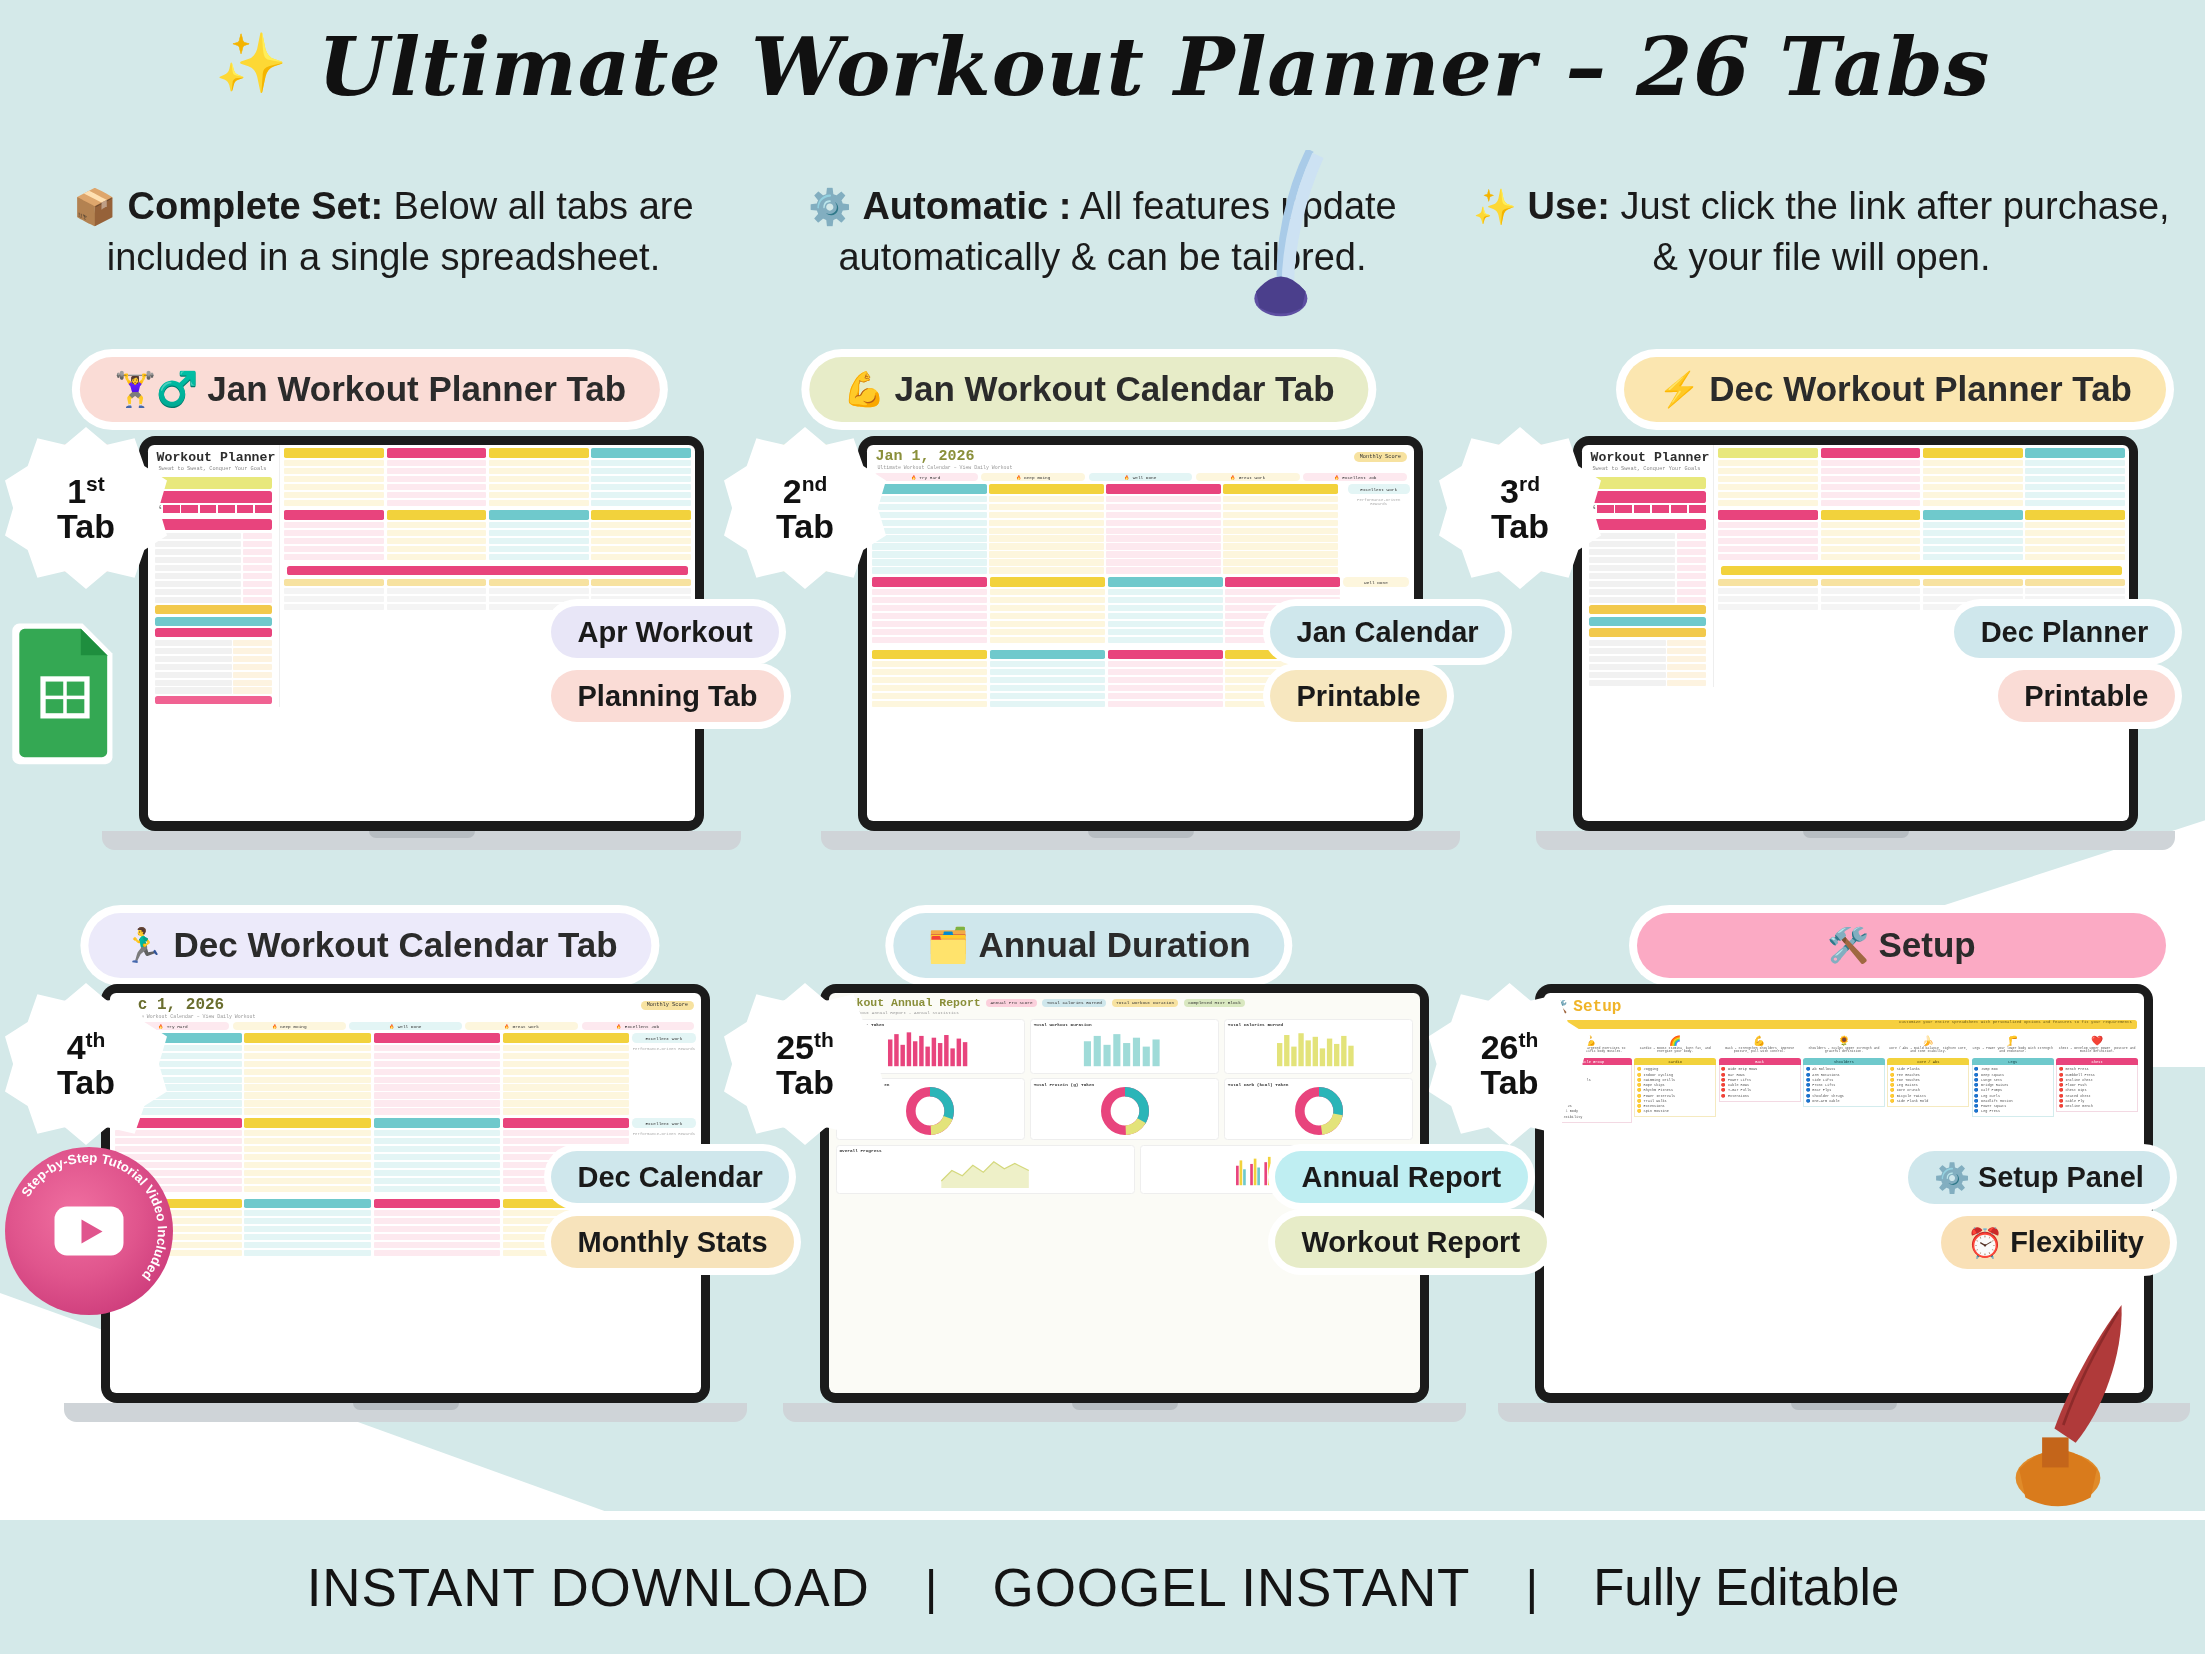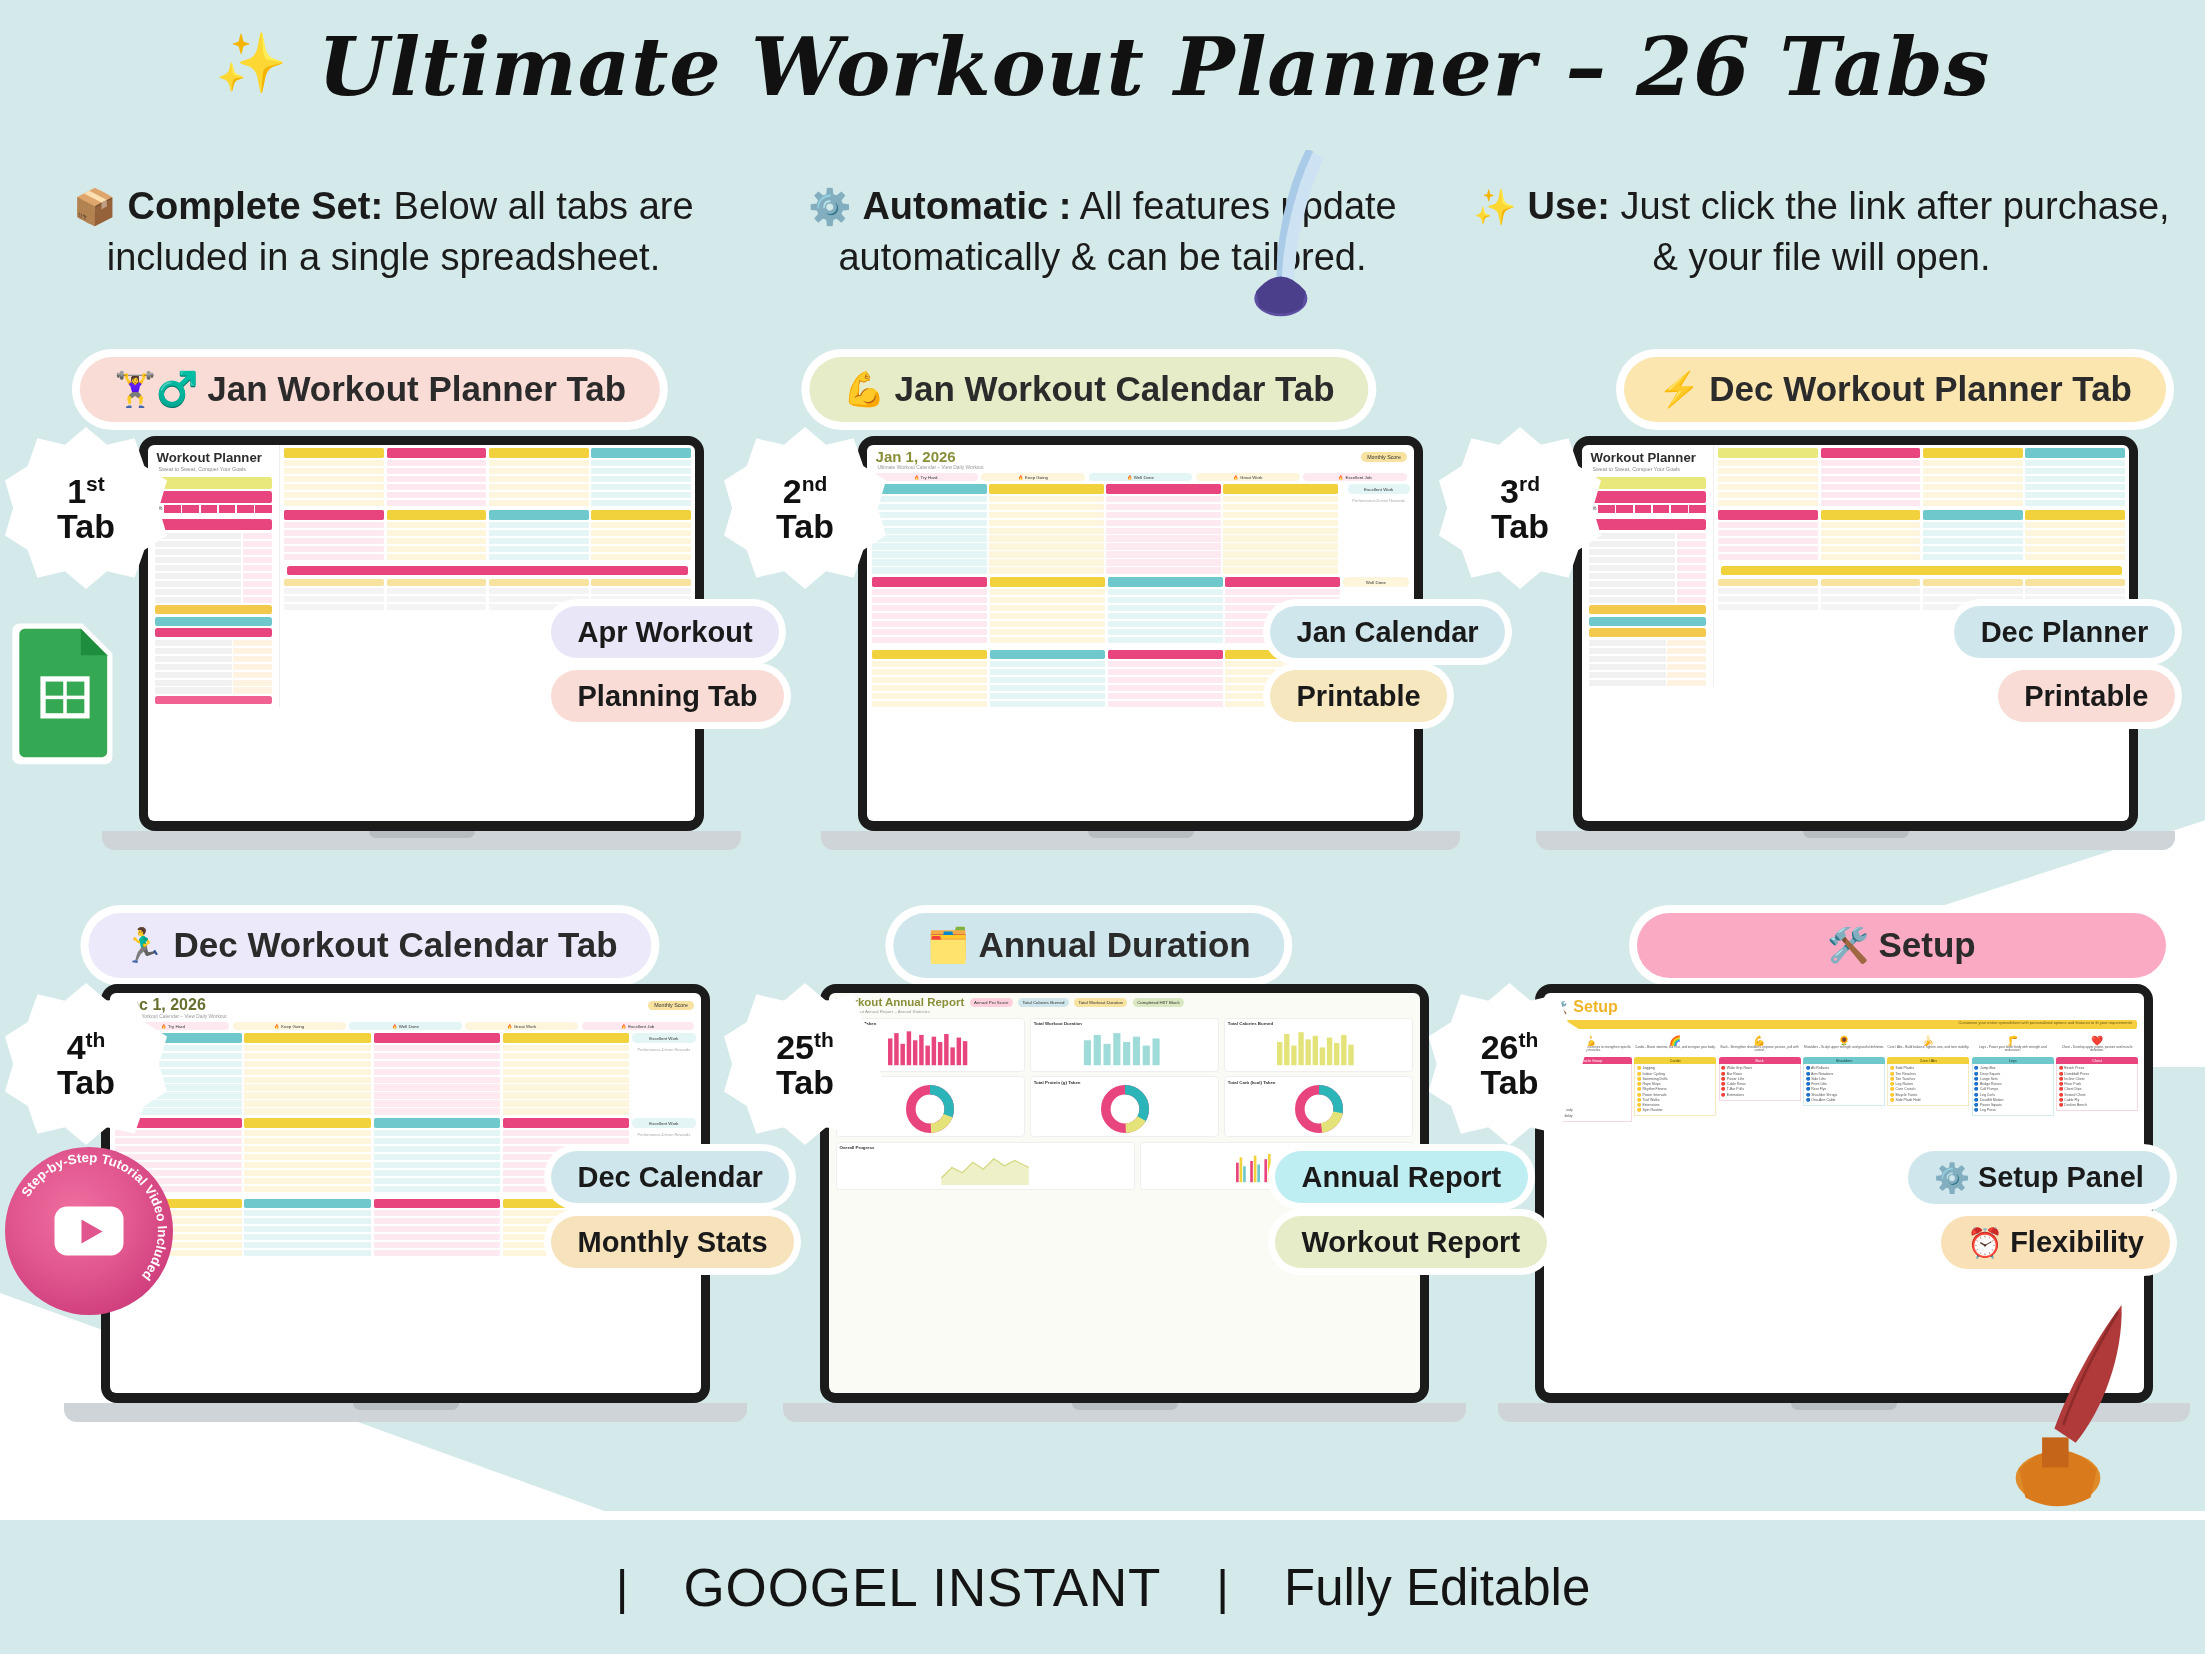--- a/index.html
+++ b/index.html
@@ -78,21 +78,21 @@
   .badge .tl { display:block; }
 
   
   .laptop { position: absolute; }
   .laptop .screen {
     position: absolute; top: 0; left: 0; width: 100%;
     background: #1b1b1b; border-radius: 16px; padding: 8.8px 8.8px 10.6px 8.8px;
   }
   .laptop .inner {
     background: #ffffff; border-radius: 6.2px; overflow: hidden;
-    width: 100%; height: 100%; position: relative;
+    width: 100%; height: 100%; position: relative; font-family: Liberation Mono, monospace;
   }
   .laptop .base {
     position: absolute; left: -37px; width: calc(100% + 74px); height: 19.4px;
     background: #cfd4d8; border-radius: 0 0 12.4px 12.4px;
   }
   .laptop .notch {
     position: absolute; left: 50%; transform: translateX(-50%); top: 0;
     width: 106px; height: 7px; background: #b7bdc2; border-radius: 0 0 7px 7px;
   }
 
@@ -1257,20 +1257,21 @@
   <svg class="quill" viewBox="0 0 190 230">
     <path d="M150 0 C120 40 90 95 74 140 l24 16 C128 120 152 58 150 0 z" fill="#b03a3a"></path>
     <path d="M146 8 C122 48 98 96 84 136" stroke="#8d2a2a" stroke-width="3" fill="none"></path>
     <ellipse cx="78" cy="196" rx="48" ry="30" fill="#e08b2a"></ellipse>
     <path d="M34 186 q44 -44 88 0 l-7 32 q-37 20 -74 0 z" fill="#d97b1c"></path>
     <rect x="60" y="150" width="30" height="34" fill="#c4651a"></rect>
   </svg>
 
   <div class="footer-line"></div>
   <div class="footer">
+    <span class="f1">INSTANT DOWNLOAD</span>
     <span class="sep">|</span>
     <span class="f1">GOOGEL INSTANT</span>
     <span class="sep">|</span>
     <span class="f3">Fully Editable</span>
   </div>
 
 </div>
 
 
 </body></html>

